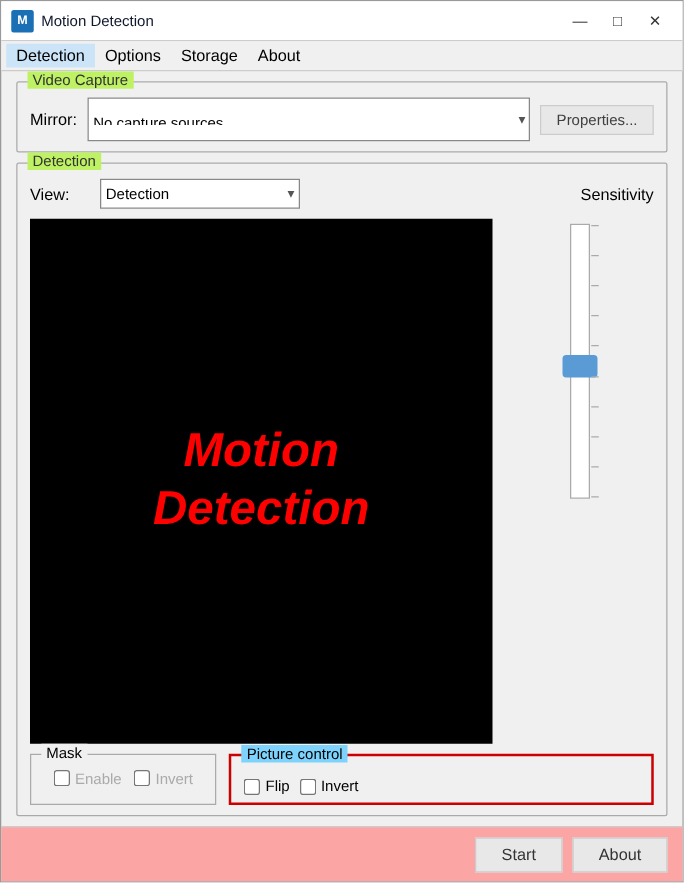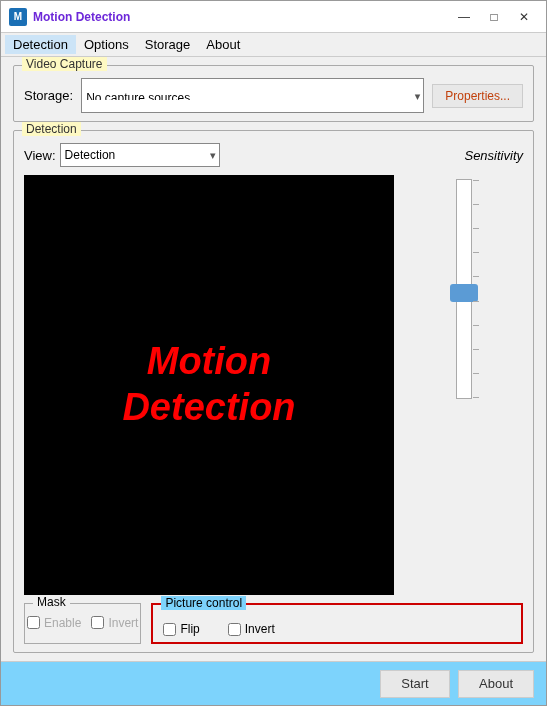--- a/index.html
+++ b/index.html
@@ -41,22 +41,21 @@
       border-radius: 2px;
       display: flex;
       align-items: center;
       justify-content: center;
       color: white;
       font-size: 10px;
       font-weight: bold;
     }
     .title-text {
       font-size: 12px;
-      color: #6d28d9;
-      font-weight: bold;
+      color: #0f172a;
     }
     .title-controls {
       display: flex;
       gap: 2px;
     }
     .title-btn {
       width: 28px;
       height: 22px;
       border: none;
       background: transparent;
@@ -96,21 +95,21 @@
     .group-box {
       border: 1px solid #aaa;
       border-radius: 2px;
       padding: 8px 10px;
       position: relative;
     }
     .group-label {
       position: absolute;
       top: -9px;
       left: 8px;
-      background: #fef9c3;
+      background: #bef264;
       padding: 0 4px;
       font-size: 12px;
       color: #333;
     }
 
     .video-capture-row {
       display: flex;
       align-items: center;
       gap: 8px;
       margin-top: 4px;
@@ -141,38 +140,38 @@
       font-size: 11px;
       color: #555;
     }
     .properties-btn {
       height: 24px;
       padding: 0 12px;
       border: 1px solid #ccc;
       background: #e8e8e8;
       font-size: 12px;
       cursor: pointer;
-      color: #c2410c;
+      color: #404040;
       white-space: nowrap;
     }
 
     .detection-group {
       flex: 1;
       display: flex;
       flex-direction: column;
     }
     .detection-inner {
       flex: 1;
       display: flex;
       flex-direction: column;
     }
     .view-row {
       display: flex;
       align-items: center;
-      gap: 4px;
+      gap: 24px;
       margin-bottom: 8px;
       margin-top: 4px;
     }
     .view-label { font-size: 13px; }
     .view-select-wrapper {
       position: relative;
       display: inline-block;
     }
     .view-select-wrapper select {
       height: 24px;
@@ -190,21 +189,20 @@
       right: 4px;
       top: 50%;
       transform: translateY(-50%);
       pointer-events: none;
       font-size: 11px;
       color: #555;
     }
     .sensitivity-label {
       margin-left: auto;
       font-size: 13px;
-      font-style: italic;
     }
 
     .camera-area-container {
       display: flex;
       gap: 10px;
       flex: 1;
     }
     .camera-view {
       width: 370px;
       min-height: 260px;
@@ -268,21 +266,21 @@
       cursor: pointer;
     }
 
     .bottom-row {
       display: flex;
       gap: 10px;
       margin-top: 8px;
     }
     .mask-box {
       border: 1px solid #aaa;
-      padding: 6px 2px;
+      padding: 6px 18px;
       position: relative;
       flex: 0 0 auto;
     }
     .mask-label-box {
       position: absolute;
       top: -9px;
       left: 8px;
       background: #f0f0f0;
       padding: 0 4px;
       font-size: 12px;
@@ -313,38 +311,38 @@
     .picture-label-box {
       position: absolute;
       top: -9px;
       left: 8px;
       background: #7dd3fc;
       padding: 0 4px;
       font-size: 12px;
     }
     .picture-controls {
       display: flex;
-      gap: 28px;
+      gap: 8px;
       margin-top: 11px;
     }
     .check-item-active {
       display: flex;
       align-items: center;
       gap: 4px;
       font-size: 12px;
       color: #000;
     }
     .check-item-active input[type="checkbox"] {
       width: 13px;
       height: 13px;
     }
 
     .footer {
       height: 44px;
-      background: #7dd3fc;
+      background: #fca5a5;
       border-top: 1px solid #ccc;
       display: flex;
       align-items: center;
       justify-content: flex-end;
       padding: 0 12px;
       gap: 8px;
     }
     .footer-btn {
       height: 28px;
       padding: 0 20px;
@@ -380,21 +378,21 @@
     <div class="menu-item">Options</div>
     <div class="menu-item">Storage</div>
     <div class="menu-item">About</div>
   </div>
 
   <div class="content">
 
     <div class="group-box">
       <span class="group-label">Video Capture</span>
       <div class="video-capture-row">
-        <span class="source-label">Storage:</span>
+        <span class="source-label">Mirror:</span>
         <div class="select-wrapper">
           <select>
             <option>No capture sources</option>
           </select>
         </div>
         <button class="properties-btn">Properties...</button>
       </div>
     </div>
 
     <div class="group-box detection-group">

